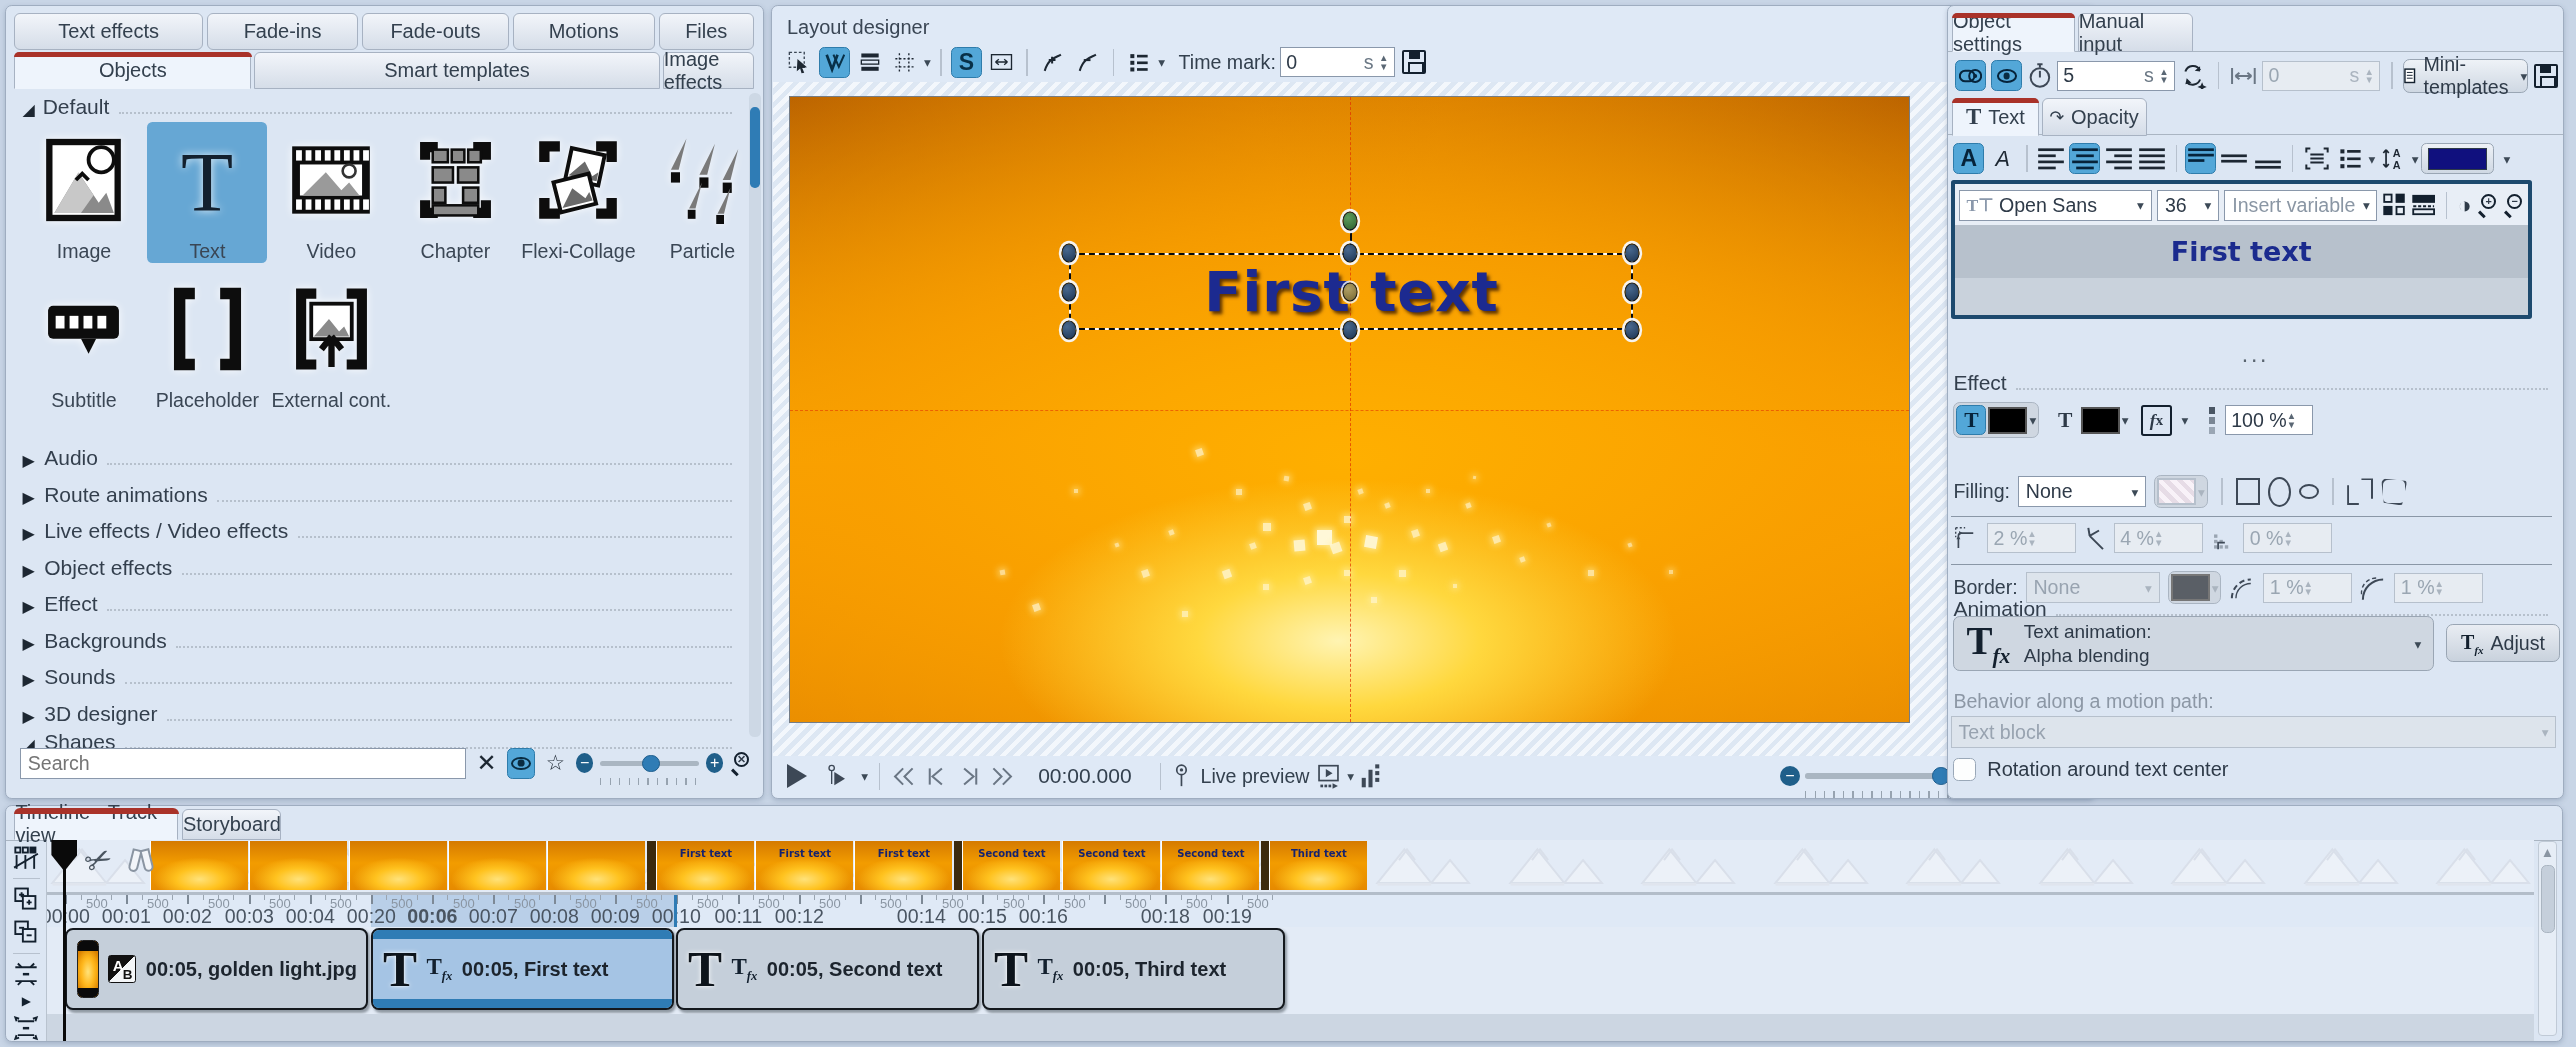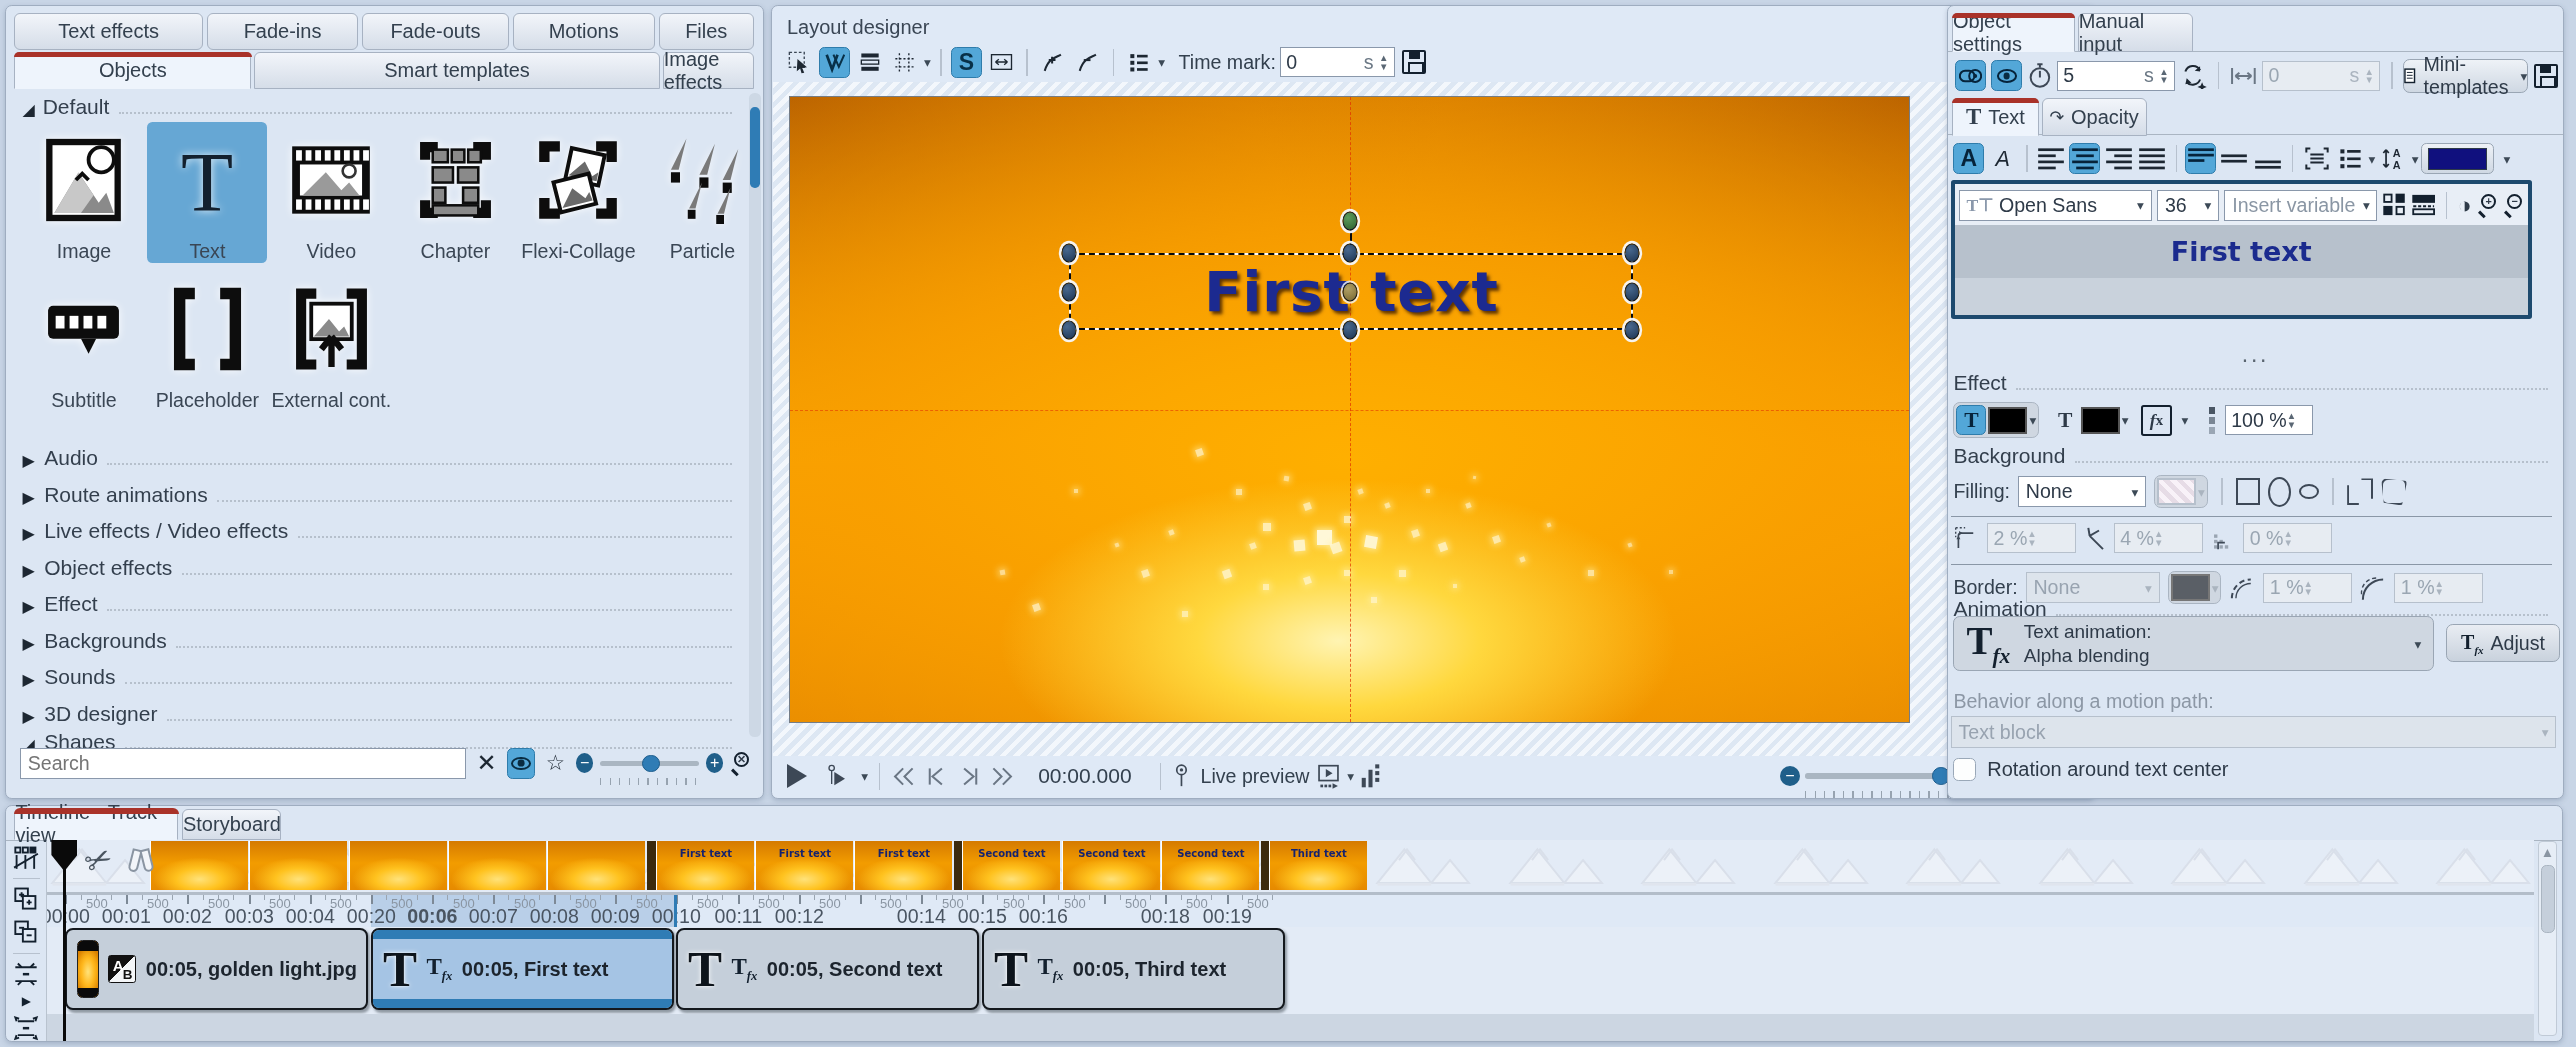--- a/index.html
+++ b/index.html
@@ -955,24 +955,20 @@
     </div>
     <div class="numbox" style="width:88px;">
       <span>100 %</span>
       <span class="spin">
           <span>▲</span>
           <span>▼</span>
         </span>
     </div>
   </div>
 
-  <div class="sechdr" style="left:5.4px; top:438px; right:10.8px;">
-    <span>Background</span>
-    <span class="dotline"></span>
-  </div>
   <div style="position:absolute; left:5.4px; top:469px; display:flex; align-items:center; gap:8px;">
     <span class="glabel">Filling:</span>
     <div class="select" style="width:128px;">
       <span>None</span>
       <span class="arrow">▾</span>
     </div>
     <div class="grp">
       <div class="swatch" style="border-color:#b6c0cc; background:repeating-linear-gradient(45deg,#e6dce6 0 4.7px,#f8f2f8 4.7px 9.5px);"></div>
       <span class="arrow" style="color:#aab4bf;">▾</span>
     </div>

